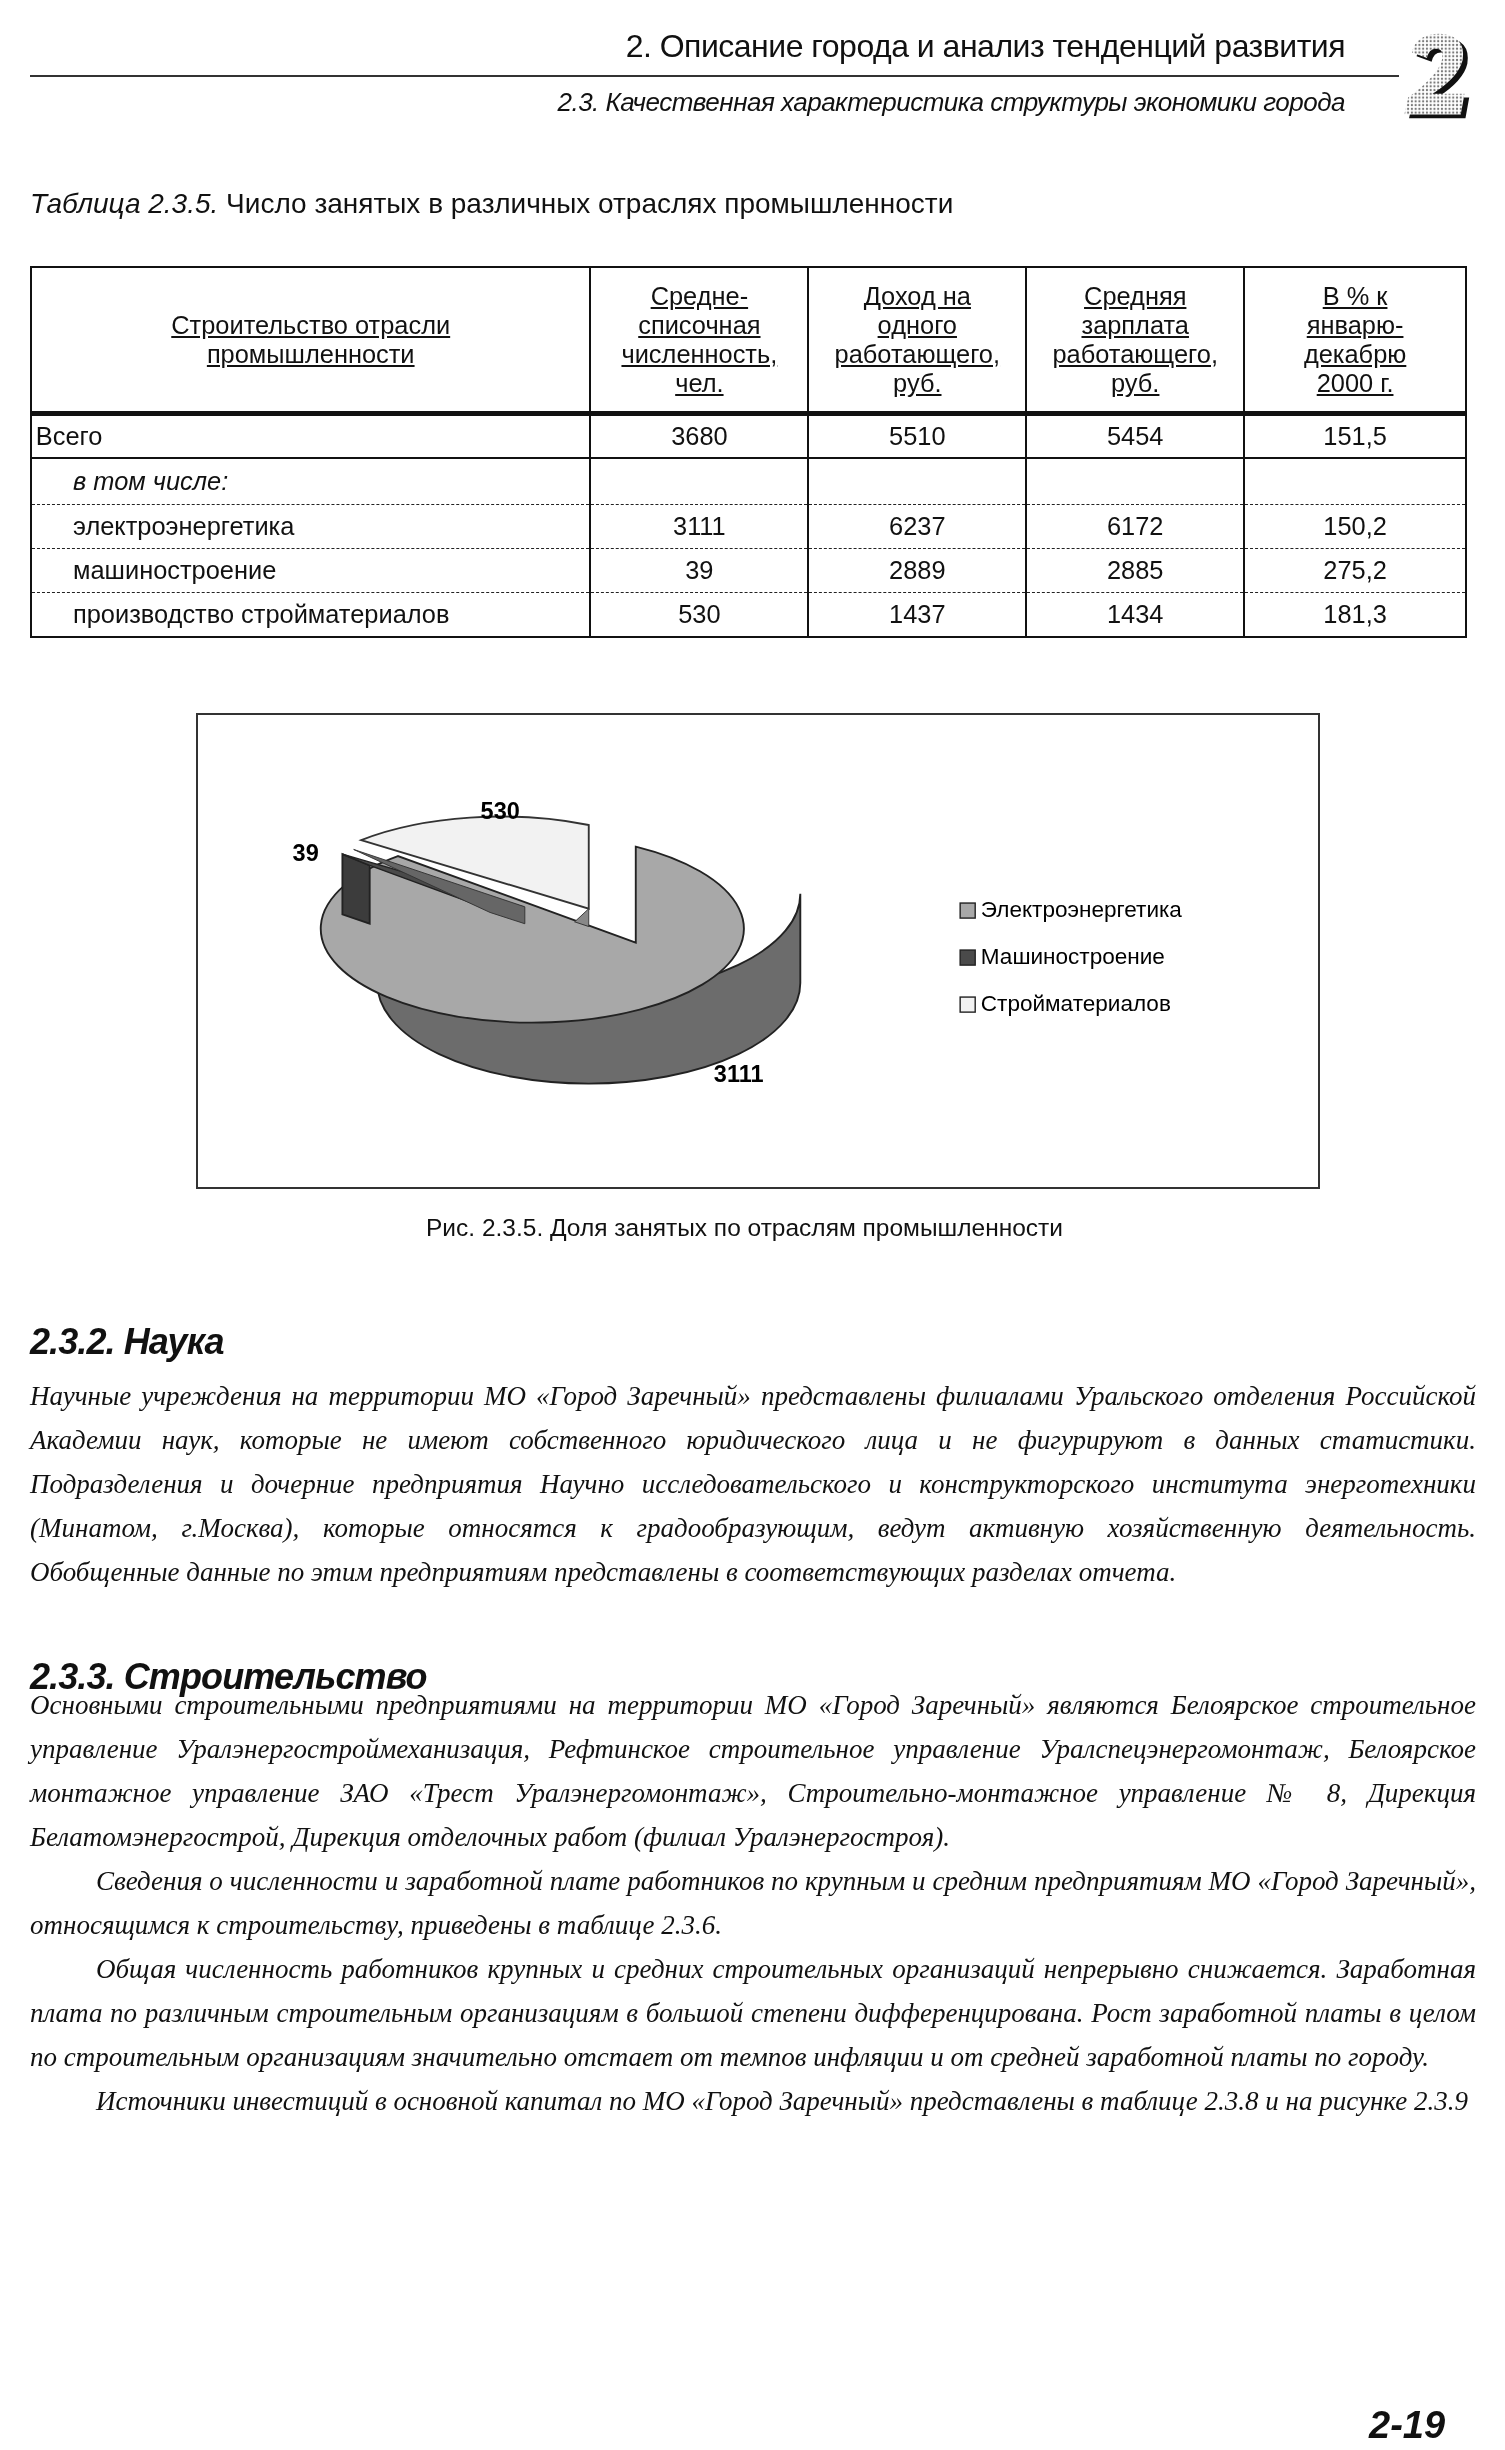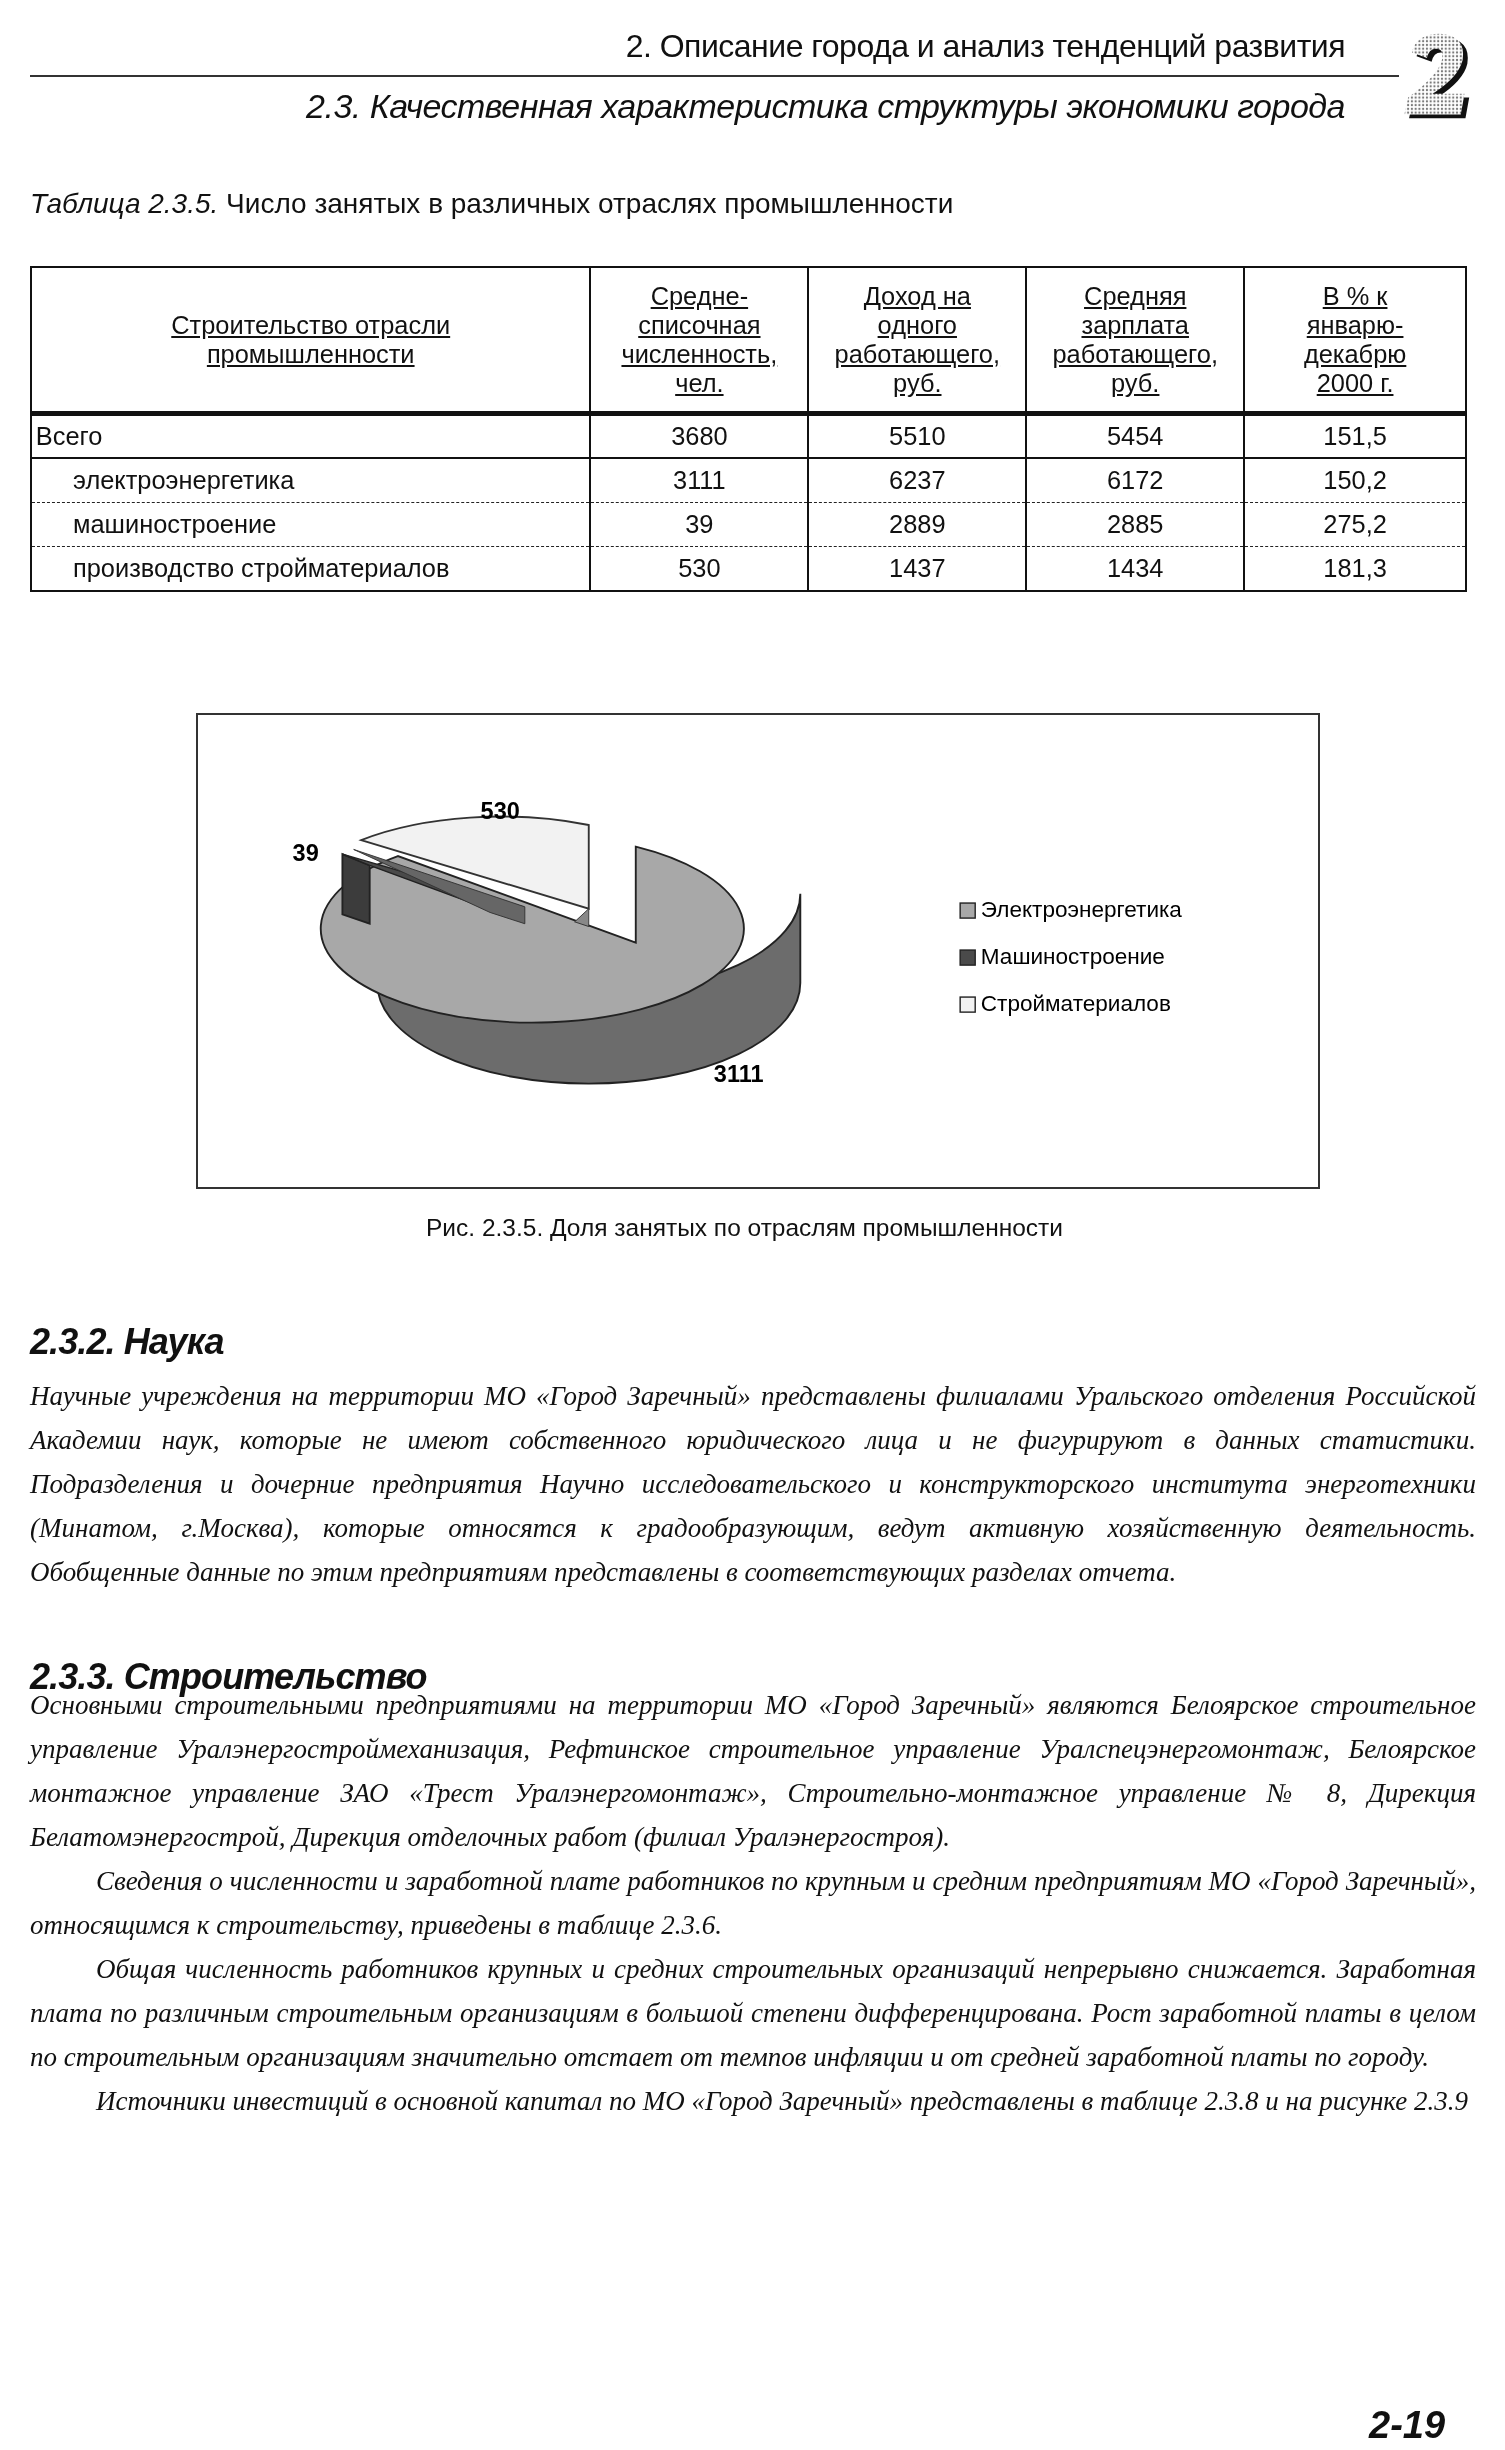--- a/index.html
+++ b/index.html
@@ -4,21 +4,21 @@
 <style>
   html,body{margin:0;padding:0;background:#fff;}
   body{width:1505px;height:2450px;position:relative;overflow:hidden;color:#111;}
   .sans{font-family:"Liberation Sans","DejaVu Sans",sans-serif;}
   .serif{font-family:"Liberation Serif","DejaVu Serif",serif;}
   .abs{position:absolute;}
 
   
   #hdr-title{right:160px;top:28px;font-size:32px;letter-spacing:-0.5px;white-space:nowrap;}
   #hdr-rule{left:30px;top:75px;width:1369px;height:1.9px;background:#333;}
-  #hdr-sub{right:160px;top:87px;font-size:34px;font-style:italic;letter-spacing:-0.5px;white-space:nowrap;}
+  #hdr-sub{right:160px;top:87px;font-size:26px;font-style:italic;letter-spacing:-0.5px;white-space:nowrap;}
   #chap-badge{left:1391px;top:28px;width:85px;height:94px;}
 
   #tbl-caption{left:30px;top:188px;font-size:28px;white-space:nowrap;}
   #tbl-caption i{font-style:italic;}
 
   
   #tbl{left:30px;top:266px;width:1437px;border-collapse:collapse;font-size:25.4px;}
   #tbl td,#tbl th{border-left:2.8px solid #111;border-right:2.8px solid #111;padding:0 3.8px;text-align:center;font-weight:normal;line-height:29px;}
   #tbl{border:2.8px solid #111;}
   #tbl thead th{border-bottom:5.6px solid #111;height:143px;vertical-align:middle;text-decoration:underline;}
@@ -88,20 +88,27 @@
     </tr>
   </thead>
   <tbody>
     <tr class="total">
       <td class="name">Всего</td>
       <td>3680</td>
       <td>5510</td>
       <td>5454</td>
       <td>151,5</td>
     </tr>
+    <tr class="label">
+      <td class="name">в том числе:</td>
+      <td></td>
+        <td></td>
+        <td></td>
+        <td></td>
+    </tr>
     <tr class="sub">
       <td class="name">электроэнергетика</td>
       <td>3111</td>
       <td>6237</td>
       <td>6172</td>
       <td>150,2</td>
     </tr>
     <tr class="sub">
       <td class="name">машиностроение</td>
       <td>39</td>

